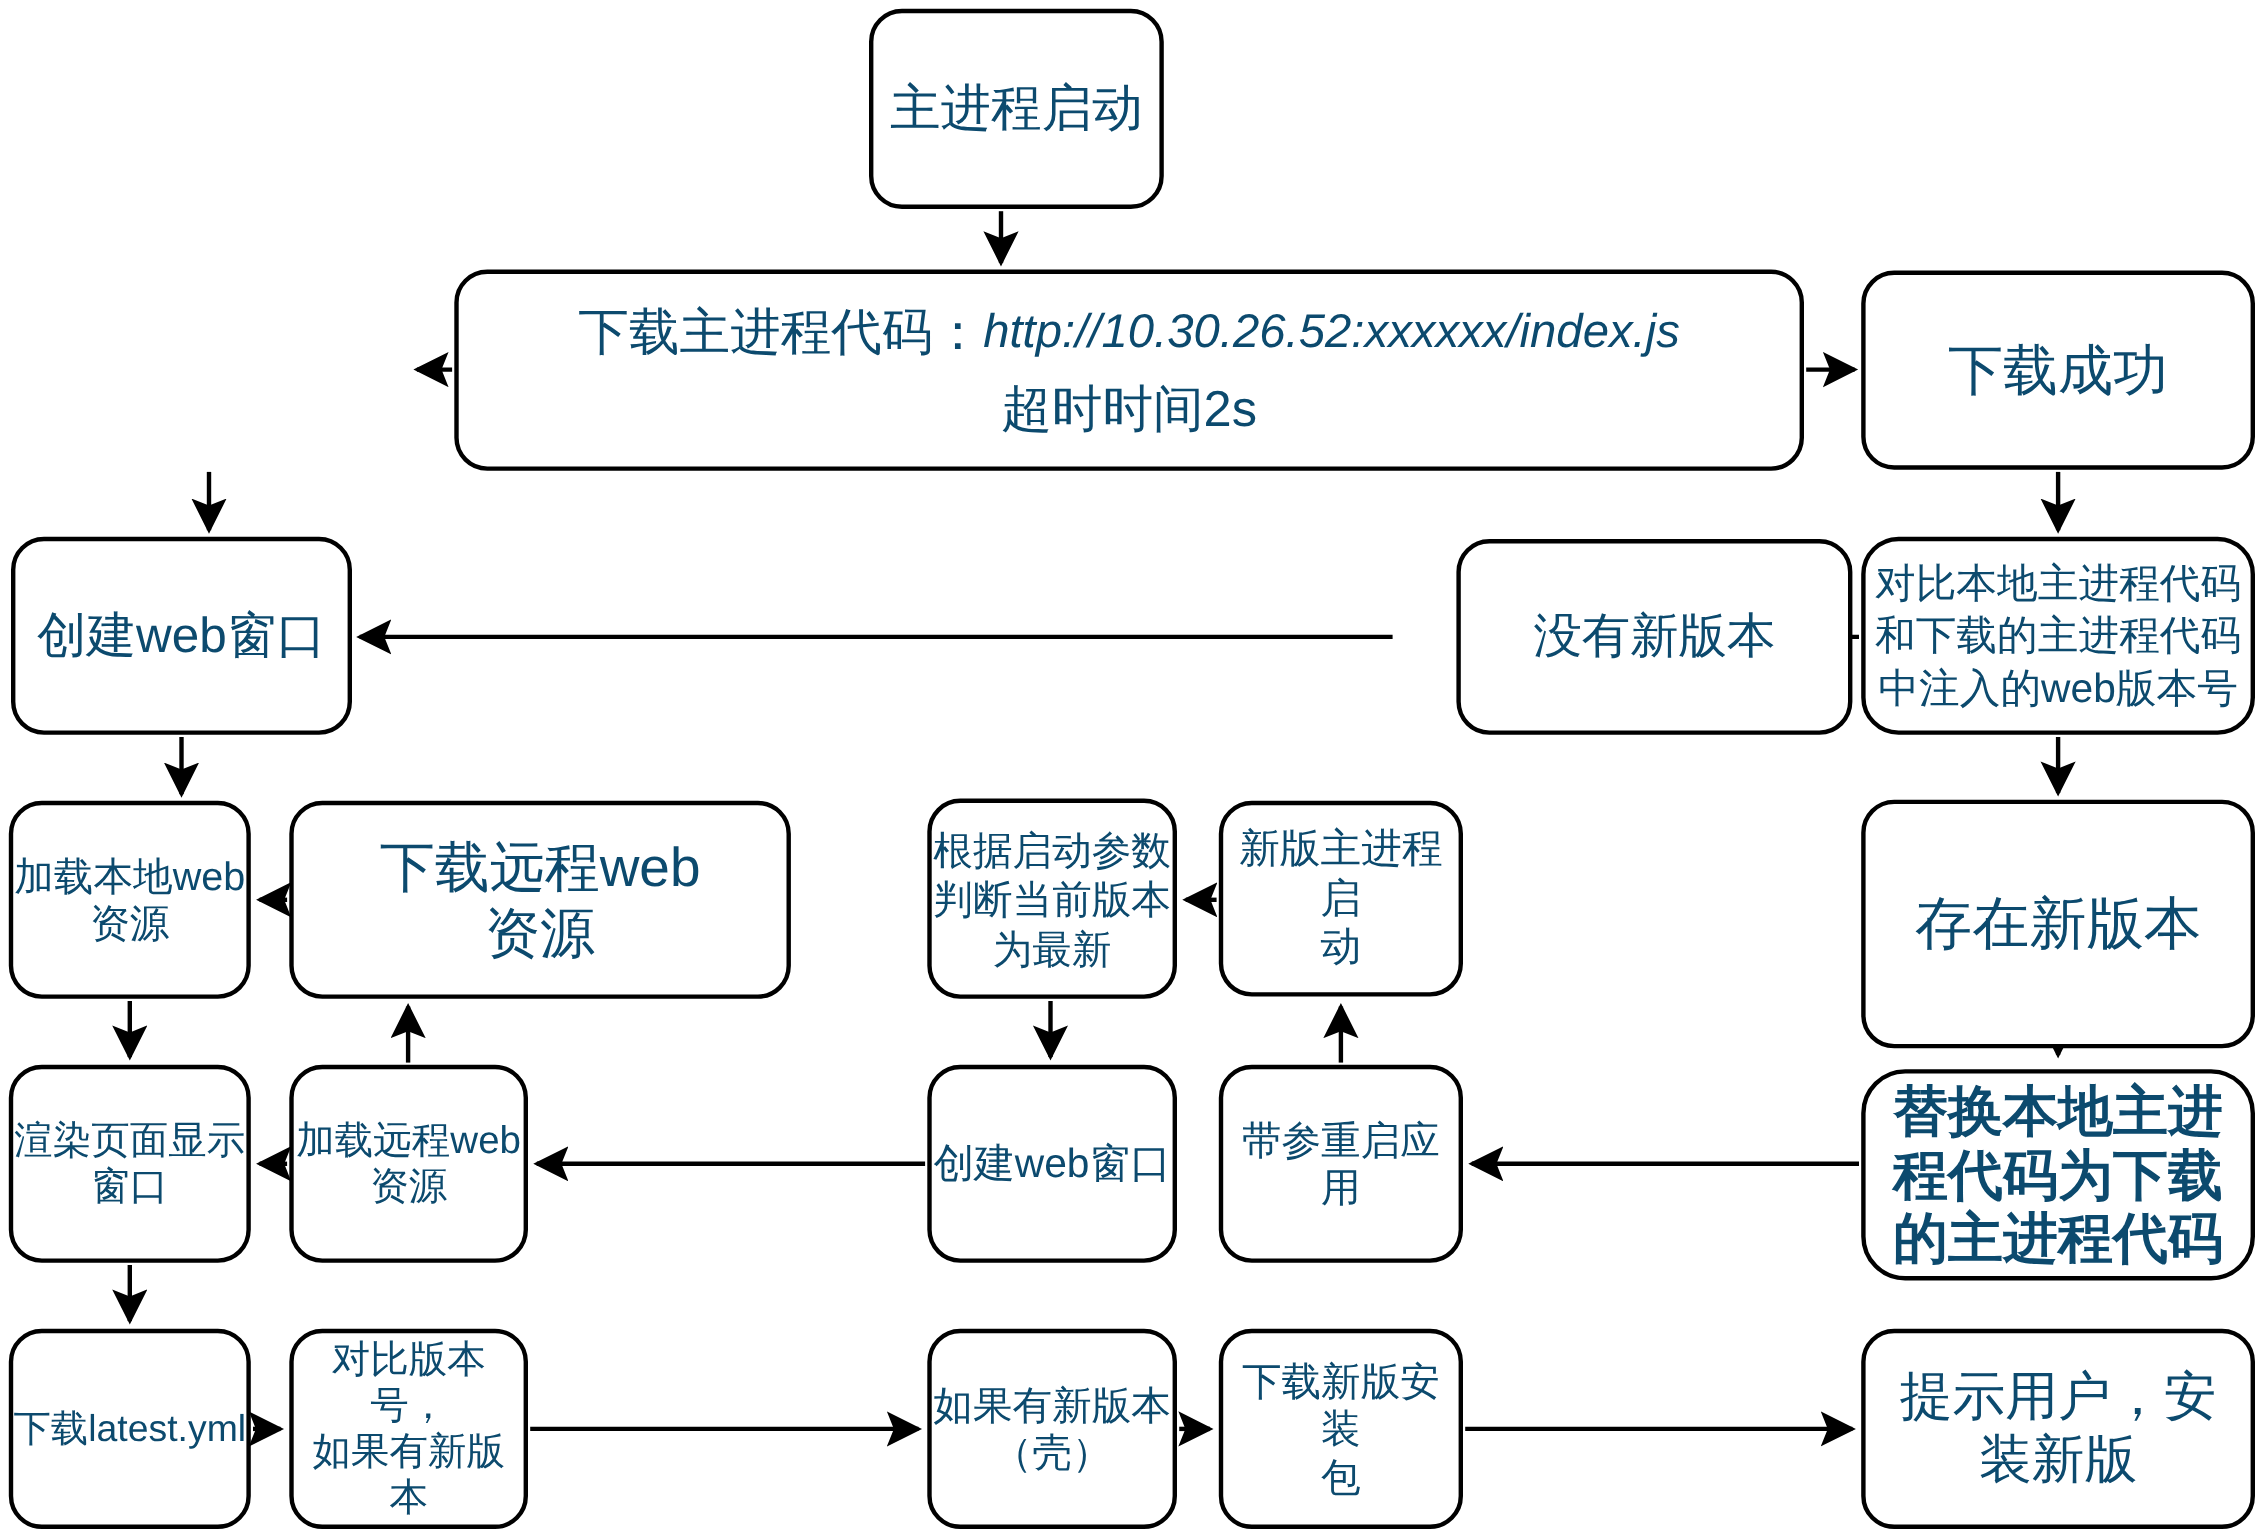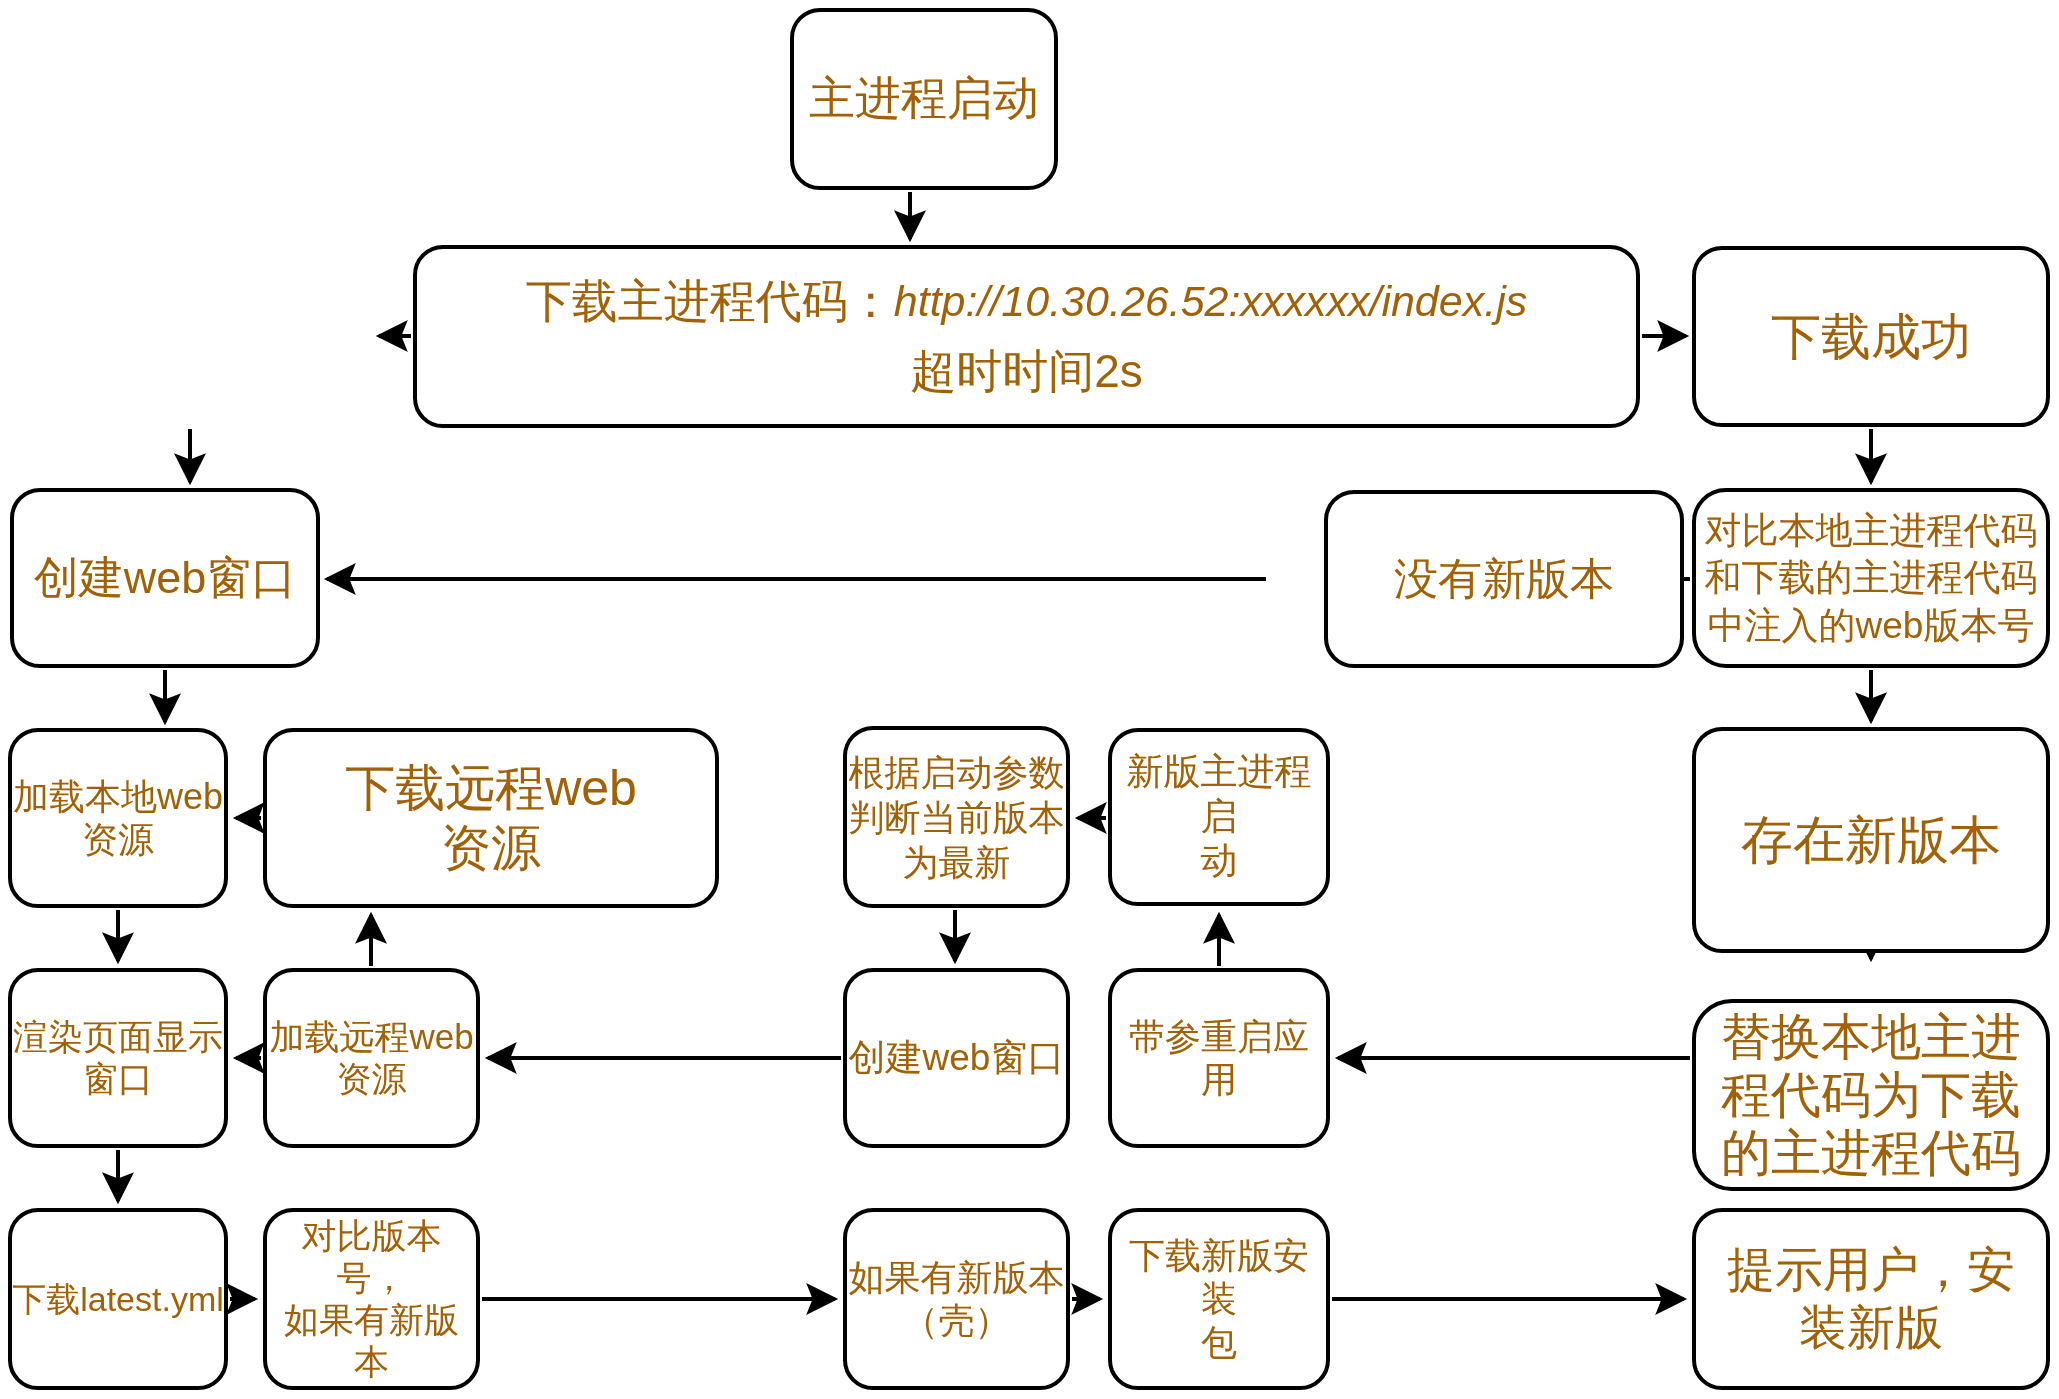--- a/index.html
+++ b/index.html
@@ -29,21 +29,21 @@
     position: absolute;
     box-sizing: border-box;
     border: 4px solid #000000;
     border-radius: 30px;
     background: #ffffff;
     display: flex;
     flex-direction: column;
     align-items: center;
     justify-content: center;
     text-align: center;
-    color: #a16207;
+    color: #0c4a6e;
   }
   .lbl {
     white-space: pre-line;
     line-height: 1.2;
     display: block;
   }
   .node .title { line-height: 1.1; }
   .node .sub  { line-height: 1.2; margin-top: 8px; }
   .dm-line1 {
     display: flex;
@@ -169,21 +169,21 @@
   </div>
 
   <div class="node" style="left:843px; top:968px; width:227px; height:180px; font-size:37px;">
     <span class="lbl">创建web窗口</span>
   </div>
 
   <div class="node" style="left:1108px; top:968px; width:222px; height:180px; font-size:36px;">
     <span class="lbl">带参重启应用</span>
   </div>
 
-  <div class="node" style="left:1692px; top:999px; width:358px; height:192px; font-size:50px; border-radius:40px;">
+  <div class="node" style="left:1692px; top:972px; width:358px; height:192px; font-size:50px; border-radius:40px;font-weight:bold;">
     <span class="lbl" style="line-height:1.16;">替换本地主进
 程代码为下载
 的主进程代码</span>
   </div>
 
   <div class="node" style="left:8px; top:1208px; width:220px; height:182px; font-size:34px;">
     <span class="lbl">下载latest.yml</span>
   </div>
 
   <div class="node" style="left:263px; top:1208px; width:217px; height:182px; font-size:35px;">

